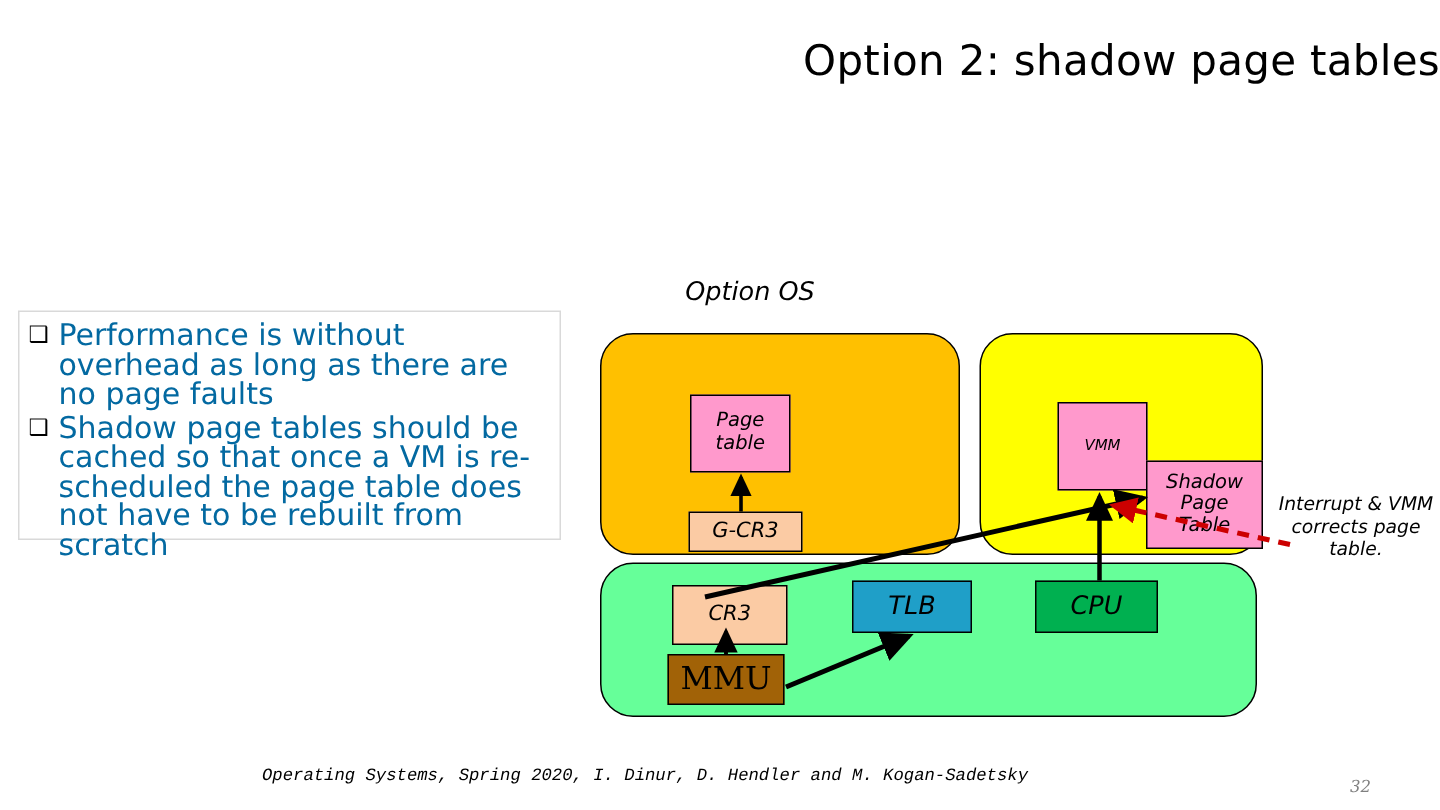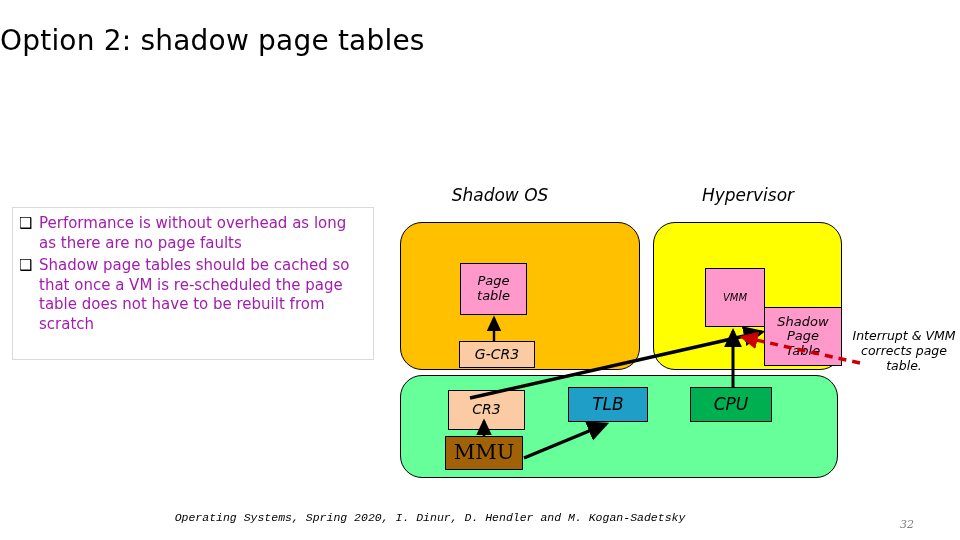--- a/index.html
+++ b/index.html
@@ -6,40 +6,40 @@
   body{
     width:960px;height:540px;background:#ffffff;
     font-family:"Liberation Sans",sans-serif;
     overflow:hidden;position:relative;
   }
   .slide{position:absolute;inset:0;}
 
   
   .title{
     position:absolute;left:0;top:24px;width:960px;
-    text-align:left;
+    text-align:right;
     font-size:28px;color:#000;font-weight:400;
     font-family:"DejaVu Sans",sans-serif;
     letter-spacing:.2px;
   }
 
   
   .bullet-panel{
     position:absolute;left:12px;top:207px;width:362px;height:153px;
     border:1px solid #d9d9d9;background:#fff;
     box-sizing:border-box;padding:6px 8px 4px 6px;
   }
   .bullet-row{display:flex;align-items:flex-start;margin-bottom:3px;}
   .bullet-mark{
     flex:0 0 auto;width:20px;text-align:left;
     font-size:15px;line-height:19px;color:#000;
     font-family:"DejaVu Sans",sans-serif;
   }
   .bullet-text{
-    flex:1 1 auto;font-size:15px;line-height:19.5px;color:#a21caf;
+    flex:1 1 auto;font-size:20px;line-height:19.5px;color:#0369a1;
     font-family:"DejaVu Sans",sans-serif;
   }
 
   
   .diagram{position:absolute;left:0;top:0;width:960px;height:540px;}
 
   .zone-label{
     position:absolute;
     font-family:"DejaVu Sans",sans-serif;
     font-style:italic;font-size:17px;color:#000;
@@ -113,22 +113,21 @@
       <span class="bullet-text">Performance is without overhead as long as there are no page faults</span>
     </div>
     <div class="bullet-row">
       <span class="bullet-mark">❑</span>
       <span class="bullet-text">Shadow page tables should be cached so that once a VM is re-scheduled the page table does not have to be rebuilt from scratch</span>
     </div>
   </div>
 
   <div class="diagram">
 
-    <div class="zone-label" id="lbl-guest">Shadow OS</div>
-    <div class="zone-label" id="lbl-hyper">Hypervisor</div>
+    <div class="zone-label" id="lbl-guest">Option OS</div>
 
     <div class="region" id="region-guest"></div>
     <div class="region" id="region-hyper"></div>
     <div class="region" id="region-hw"></div>
 
     <div class="node" id="node-pagetable">Page<br>table</div>
     <div class="node" id="node-gcr3">G-CR3</div>
     <div class="node" id="node-vmm">VMM</div>
     <div class="node" id="node-spt">Shadow<br>Page<br>Table</div>
     <div class="node" id="node-cr3">CR3</div>

